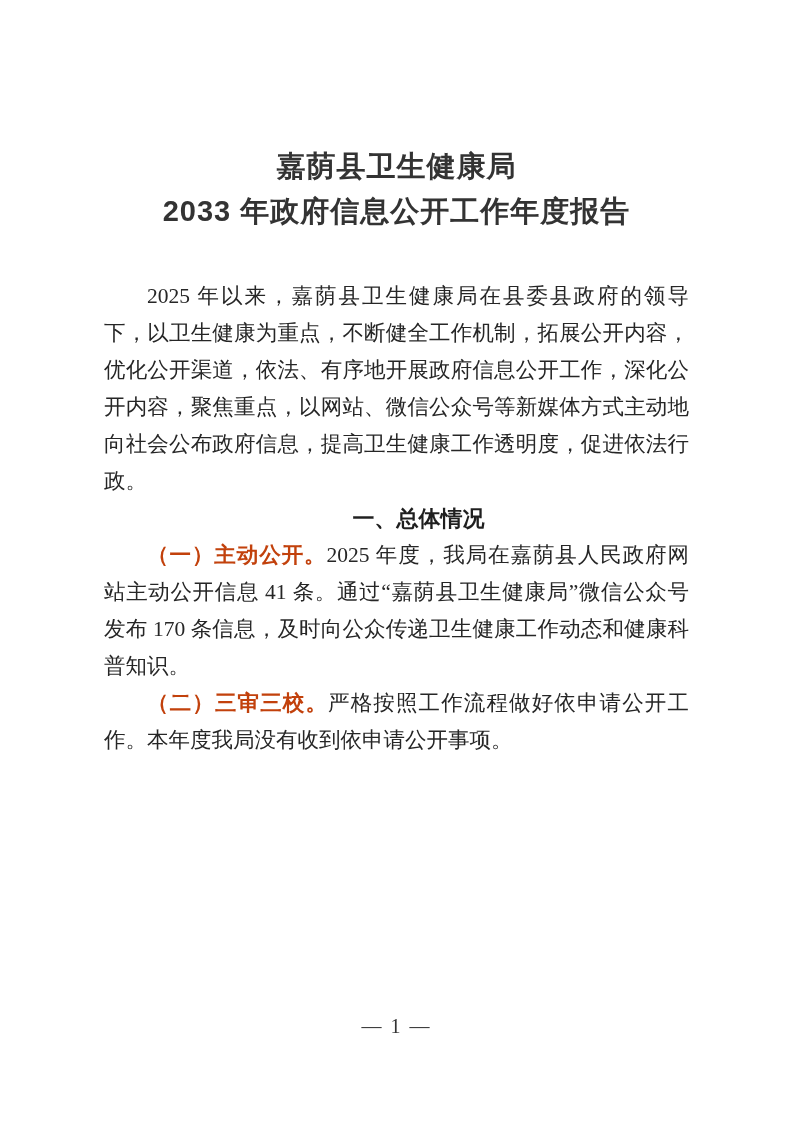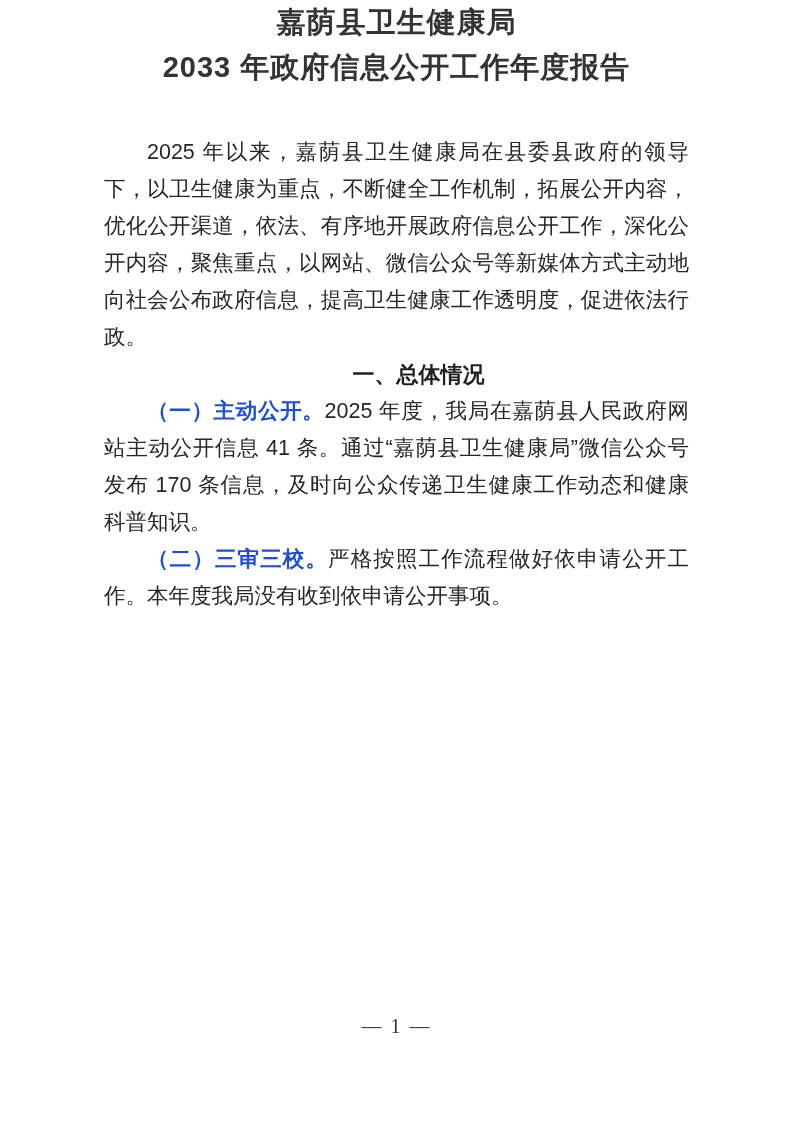--- a/index.html
+++ b/index.html
@@ -11,57 +11,58 @@
     position: relative;
     width: 793px;
     height: 1122px;
     margin: 0 auto;
     background: #ffffff;
     overflow: hidden;
     box-sizing: border-box;
   }
   .doc-title {
     margin: 0;
+    padding-top: 144px;
     text-align: center;
     font-family: "Liberation Sans", "DejaVu Sans", sans-serif;
     font-weight: 700;
     font-size: 29px;
     color: #333333;
   }
   .title-line {
     display: block;
     line-height: 45px;
     letter-spacing: 1px;
   }
   .content {
     margin-top: 44px;
     padding: 0 104px;
   }
   .body-para {
     margin: 0;
-    font-family: Liberation Sans, sans-serif;
+    font-family: Liberation Serif, serif;
     font-size: 21.5px;
     line-height: 37px;
     color: #262626;
     text-align: justify;
     text-indent: 2em;
   }
   .section-heading {
     margin: 0;
     font-family: "Liberation Sans", "DejaVu Sans", sans-serif;
     font-weight: 700;
     font-size: 22px;
     line-height: 37px;
     color: #1f1f1f;
     text-indent: 2em;
     text-align: center;
   }
   .kai-label {
     font-weight: 700;
-    color: #1d4ed8;
+    color: #c2410c;
   }
   .page-footer {
     position: absolute;
     left: 0;
     right: 0;
     bottom: 84px;
     text-align: center;
     font-family: "Liberation Serif", "DejaVu Serif", serif;
     font-size: 20px;
     color: #333333;

